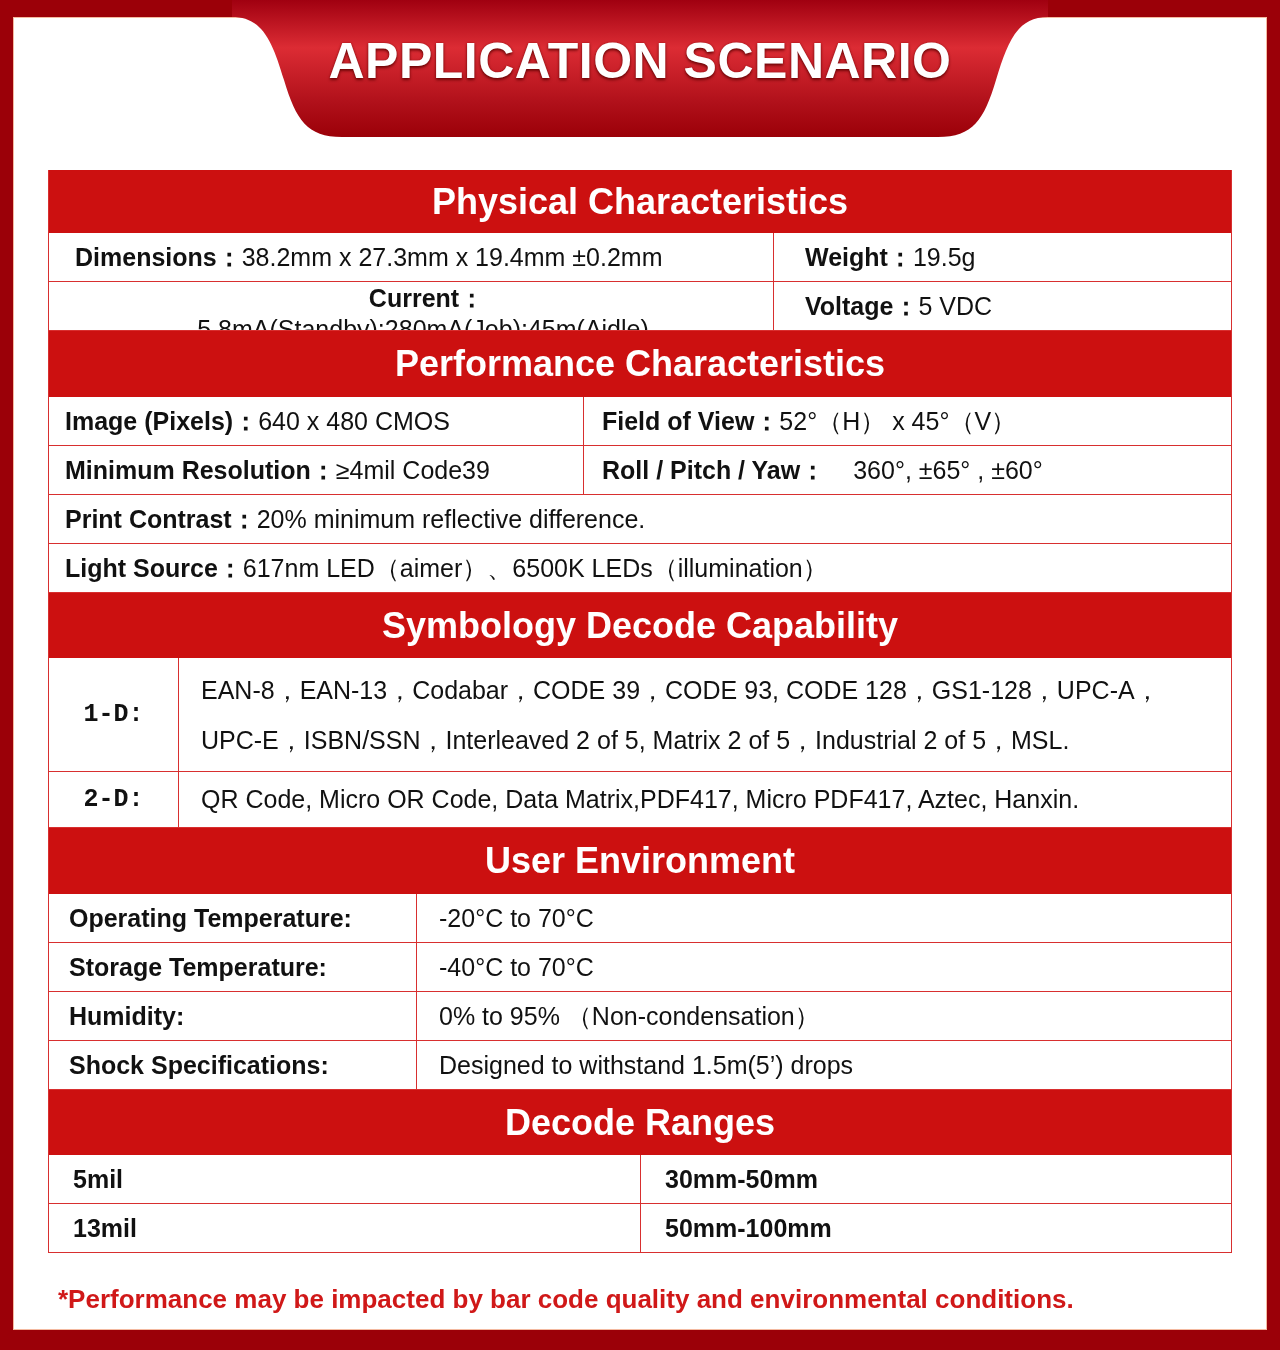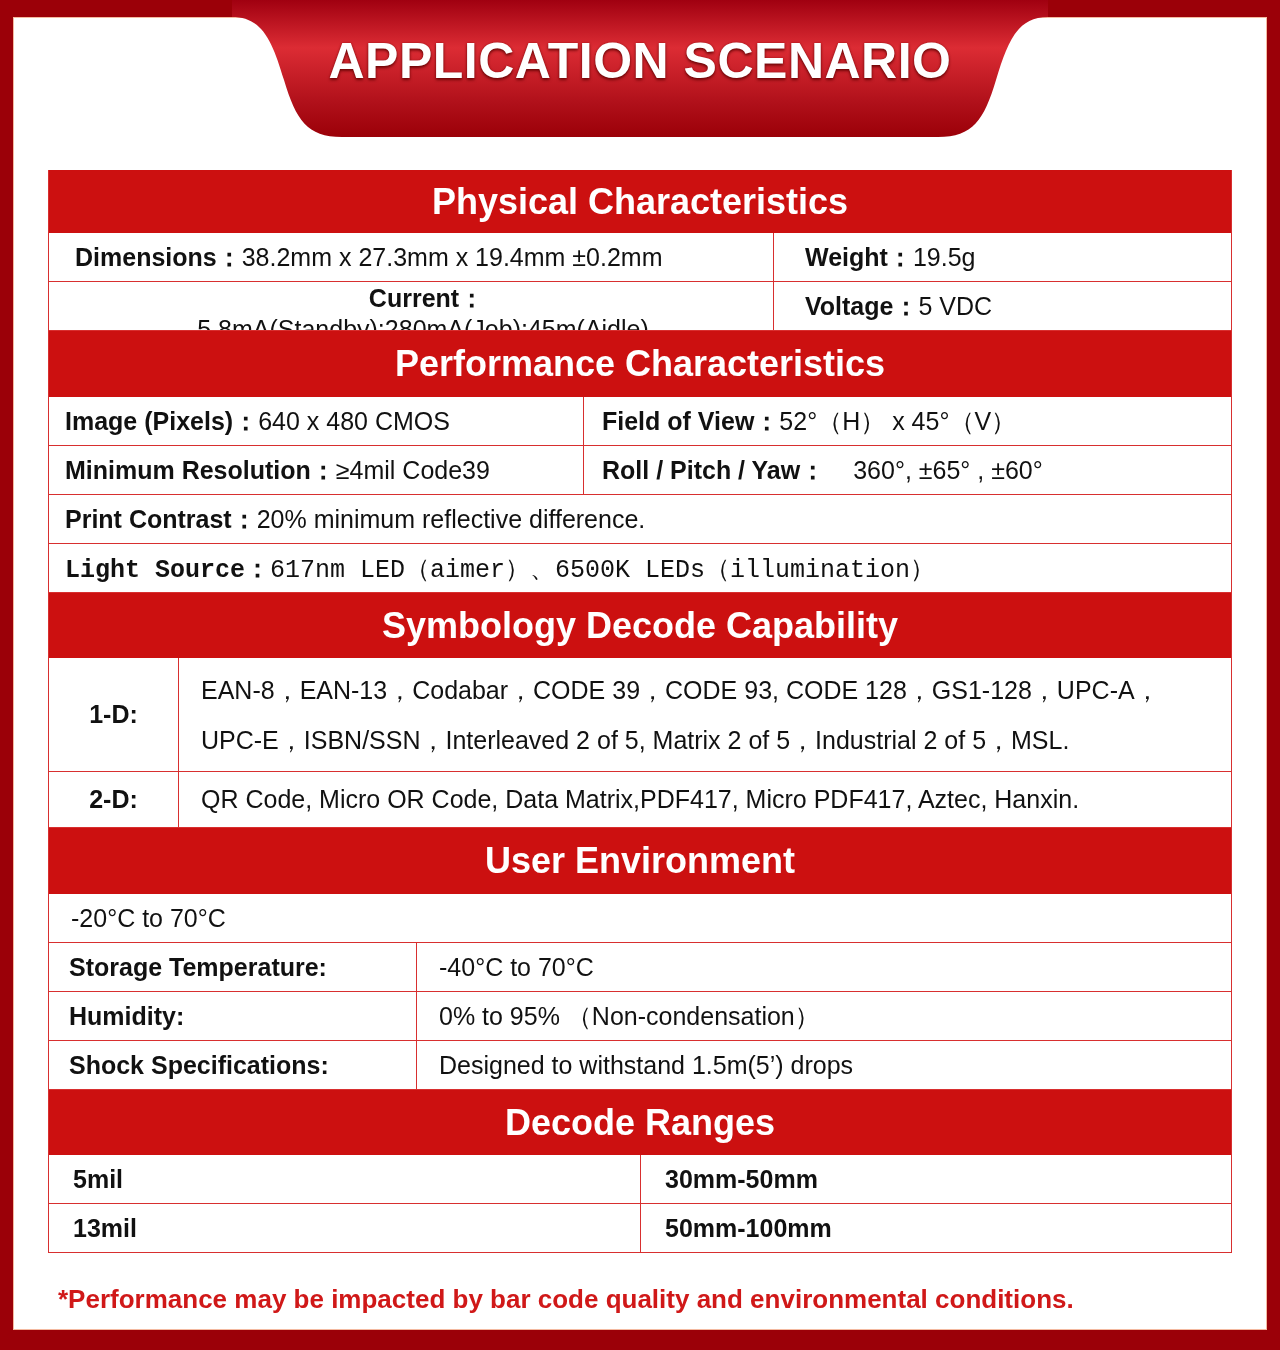--- a/index.html
+++ b/index.html
@@ -45,21 +45,21 @@
   }
   .row:last-child { border-bottom: none; }
   .cell {
     display: flex; align-items: center; white-space: nowrap; overflow: hidden;
   }
   .cell + .cell { border-left: 1px solid #d82f2f; }
   .lbl { font-weight: bold; }
   .h49 { height: 49px; }
 
   .sym-label {
-    width: 129px; justify-content: center; font-weight: bold; font-size: 25px;
+    width: 129px; justify-content: center; font-weight: bold; font-size: 25px; font-family: Liberation Mono, monospace;
   }
   .sym-val { flex: 1; padding-left: 22px; }
   .sym-multi { flex-direction: column; align-items: flex-start; justify-content: center; line-height: 50px; }
 
   .env-label { width: 367px; padding-left: 20px; font-weight: bold; }
   .env-val { flex: 1; padding-left: 22px; }
 
   .dr-cell { font-weight: bold; padding-left: 24px; }
 
   .footnote {
@@ -134,41 +134,42 @@
         <span> 360°, ±65° , ±60°</span>
       </div>
     </div>
     <div class="row h49">
       <div class="cell" style="flex:1; padding-left:16px;">
         <span class="lbl">Print Contrast：</span>
         <span> 20% minimum reflective difference.</span>
       </div>
     </div>
     <div class="row h49">
-      <div class="cell" style="flex:1; padding-left:16px;font-family:Liberation Mono, monospace;">
+      <div class="cell" style="flex:1; padding-left:16px;">
         <span class="lbl">Light Source：</span>
         <span> 617nm LED（aimer）、6500K LEDs（illumination）</span>
       </div>
     </div>
 
     <div class="sec-head" style="height:65px;">Symbology Decode Capability</div>
     <div class="row" style="height:114px;">
       <div class="cell sym-label">1-D:</div>
       <div class="cell sym-val sym-multi">
         <span>EAN-8，EAN-13，Codabar，CODE 39，CODE 93, CODE 128，GS1-128，UPC-A，</span>
         <span>UPC-E，ISBN/SSN，Interleaved 2 of 5, Matrix 2 of 5，Industrial 2 of 5，MSL.</span>
       </div>
     </div>
     <div class="row" style="height:56px;">
       <div class="cell sym-label">2-D:</div>
       <div class="cell sym-val">QR Code, Micro OR Code, Data Matrix,PDF417, Micro PDF417, Aztec, Hanxin.</div>
     </div>
 
     <div class="sec-head" style="height:66px;">User Environment</div>
     <div class="row h49">
+      <div class="cell env-label">Operating Temperature:</div>
       <div class="cell env-val">-20°C to 70°C</div>
     </div>
     <div class="row h49">
       <div class="cell env-label">Storage Temperature:</div>
       <div class="cell env-val">-40°C to 70°C</div>
     </div>
     <div class="row h49">
       <div class="cell env-label">Humidity:</div>
       <div class="cell env-val">0% to 95%  （Non-condensation）</div>
     </div>

